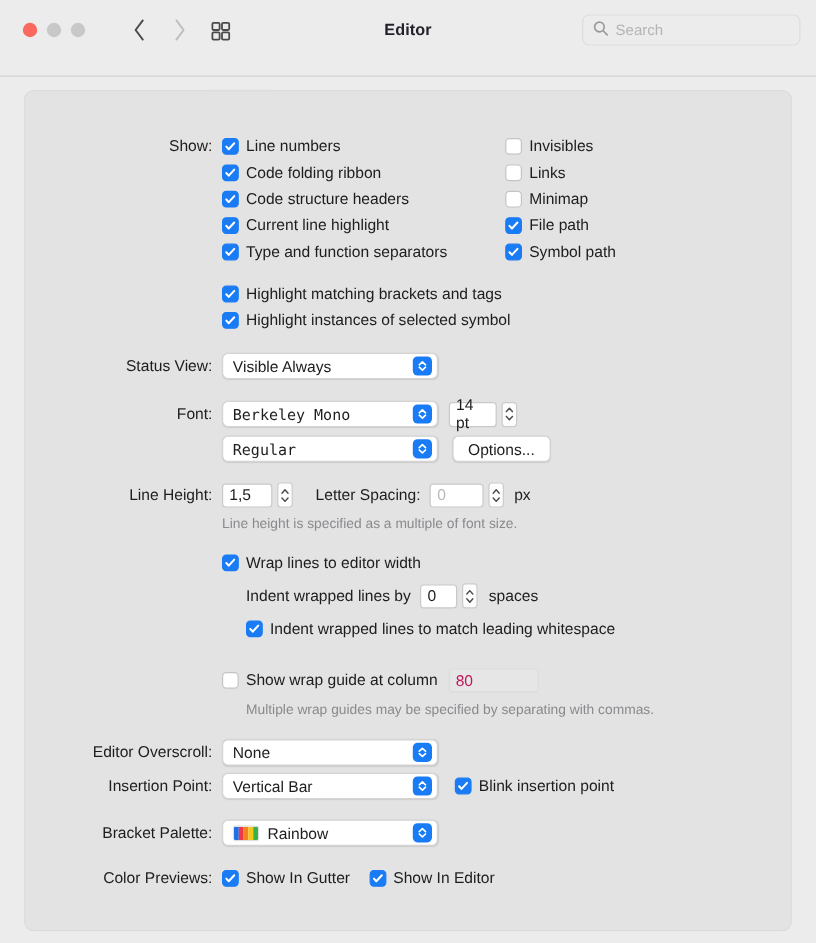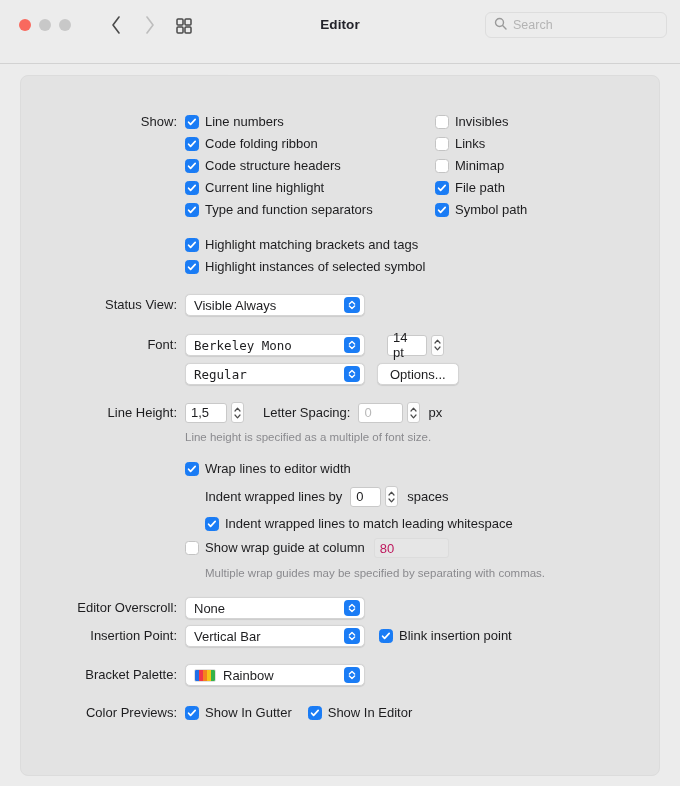--- a/index.html
+++ b/index.html
@@ -192,21 +192,21 @@
   }
   .box.off {
     background: #ffffff;
     border: 1px solid #c4c4c4;
   }
   .box.on svg { display: block; }
 
   
   .cbgrid {
     display: flex;
-    gap: 18px;
+    gap: 4px;
   }
   .cbcol-l { width: 232px; }
   .cbcol-r { width: 200px; }
 
   
   .popup {
     height: 22px;
     box-sizing: border-box;
     background: #ffffff;
     border: 1px solid #d4d4d4;
@@ -491,21 +491,21 @@
       <div class="inline">
         <div class="popup mono" style="width:180px;">
           <span class="pval">Berkeley Mono</span>
           <span class="chevbox">
             <svg width="12" height="12" viewBox="0 0 12 12">
                 <path d="M3.4 5 L6 2.6 L8.6 5" fill="none" stroke="#fff" stroke-width="1.4" stroke-linecap="round" stroke-linejoin="round"></path>
                 <path d="M3.4 7 L6 9.4 L8.6 7" fill="none" stroke="#fff" stroke-width="1.4" stroke-linecap="round" stroke-linejoin="round"></path>
               </svg>
           </span>
         </div>
-        <div class="tf" style="width:40px; margin-left:22px; height:21px;">
+        <div class="tf" style="width:40px; margin-left:9px; height:21px;">
           <span>14 pt</span>
         </div>
         <div class="stepper" style="margin-left:4px;">
           <svg width="9" height="16" viewBox="0 0 9 16">
               <path d="M2 6 L4.5 3.2 L7 6" fill="none" stroke="#4a4a4a" stroke-width="1.2" stroke-linecap="round" stroke-linejoin="round"></path>
               <path d="M2 10 L4.5 12.8 L7 10" fill="none" stroke="#4a4a4a" stroke-width="1.2" stroke-linecap="round" stroke-linejoin="round"></path>
             </svg>
         </div>
       </div>
       <div class="inline" style="margin-top:7px;">
@@ -580,21 +580,21 @@
 
       <label class="cb" style="margin-top:6px; margin-left:20px;">
         <span class="box on">
             <svg width="12" height="12" viewBox="0 0 12 12">
               <path d="M2.6 6.2 L4.6 8.4 L9.2 3.4" fill="none" stroke="#fff" stroke-width="1.7" stroke-linecap="round" stroke-linejoin="round"></path>
             </svg>
           </span>
         <span>Indent wrapped lines to match leading whitespace</span>
       </label>
 
-      <div class="inline" style="margin-top:2px;text-align:right;">
+      <div class="inline" style="margin-top:21px;text-align:right;">
         <label class="cb">
           <span class="box off"></span>
           <span>Show wrap guide at column</span>
         </label>
         <div class="tf disabled" style="width:75px; margin-left:9px;">
           <span>80</span>
         </div>
       </div>
 
       <div class="hint" style="margin-top:6px; margin-left:20px;">Multiple wrap guides may be specified by separating with commas.</div>

